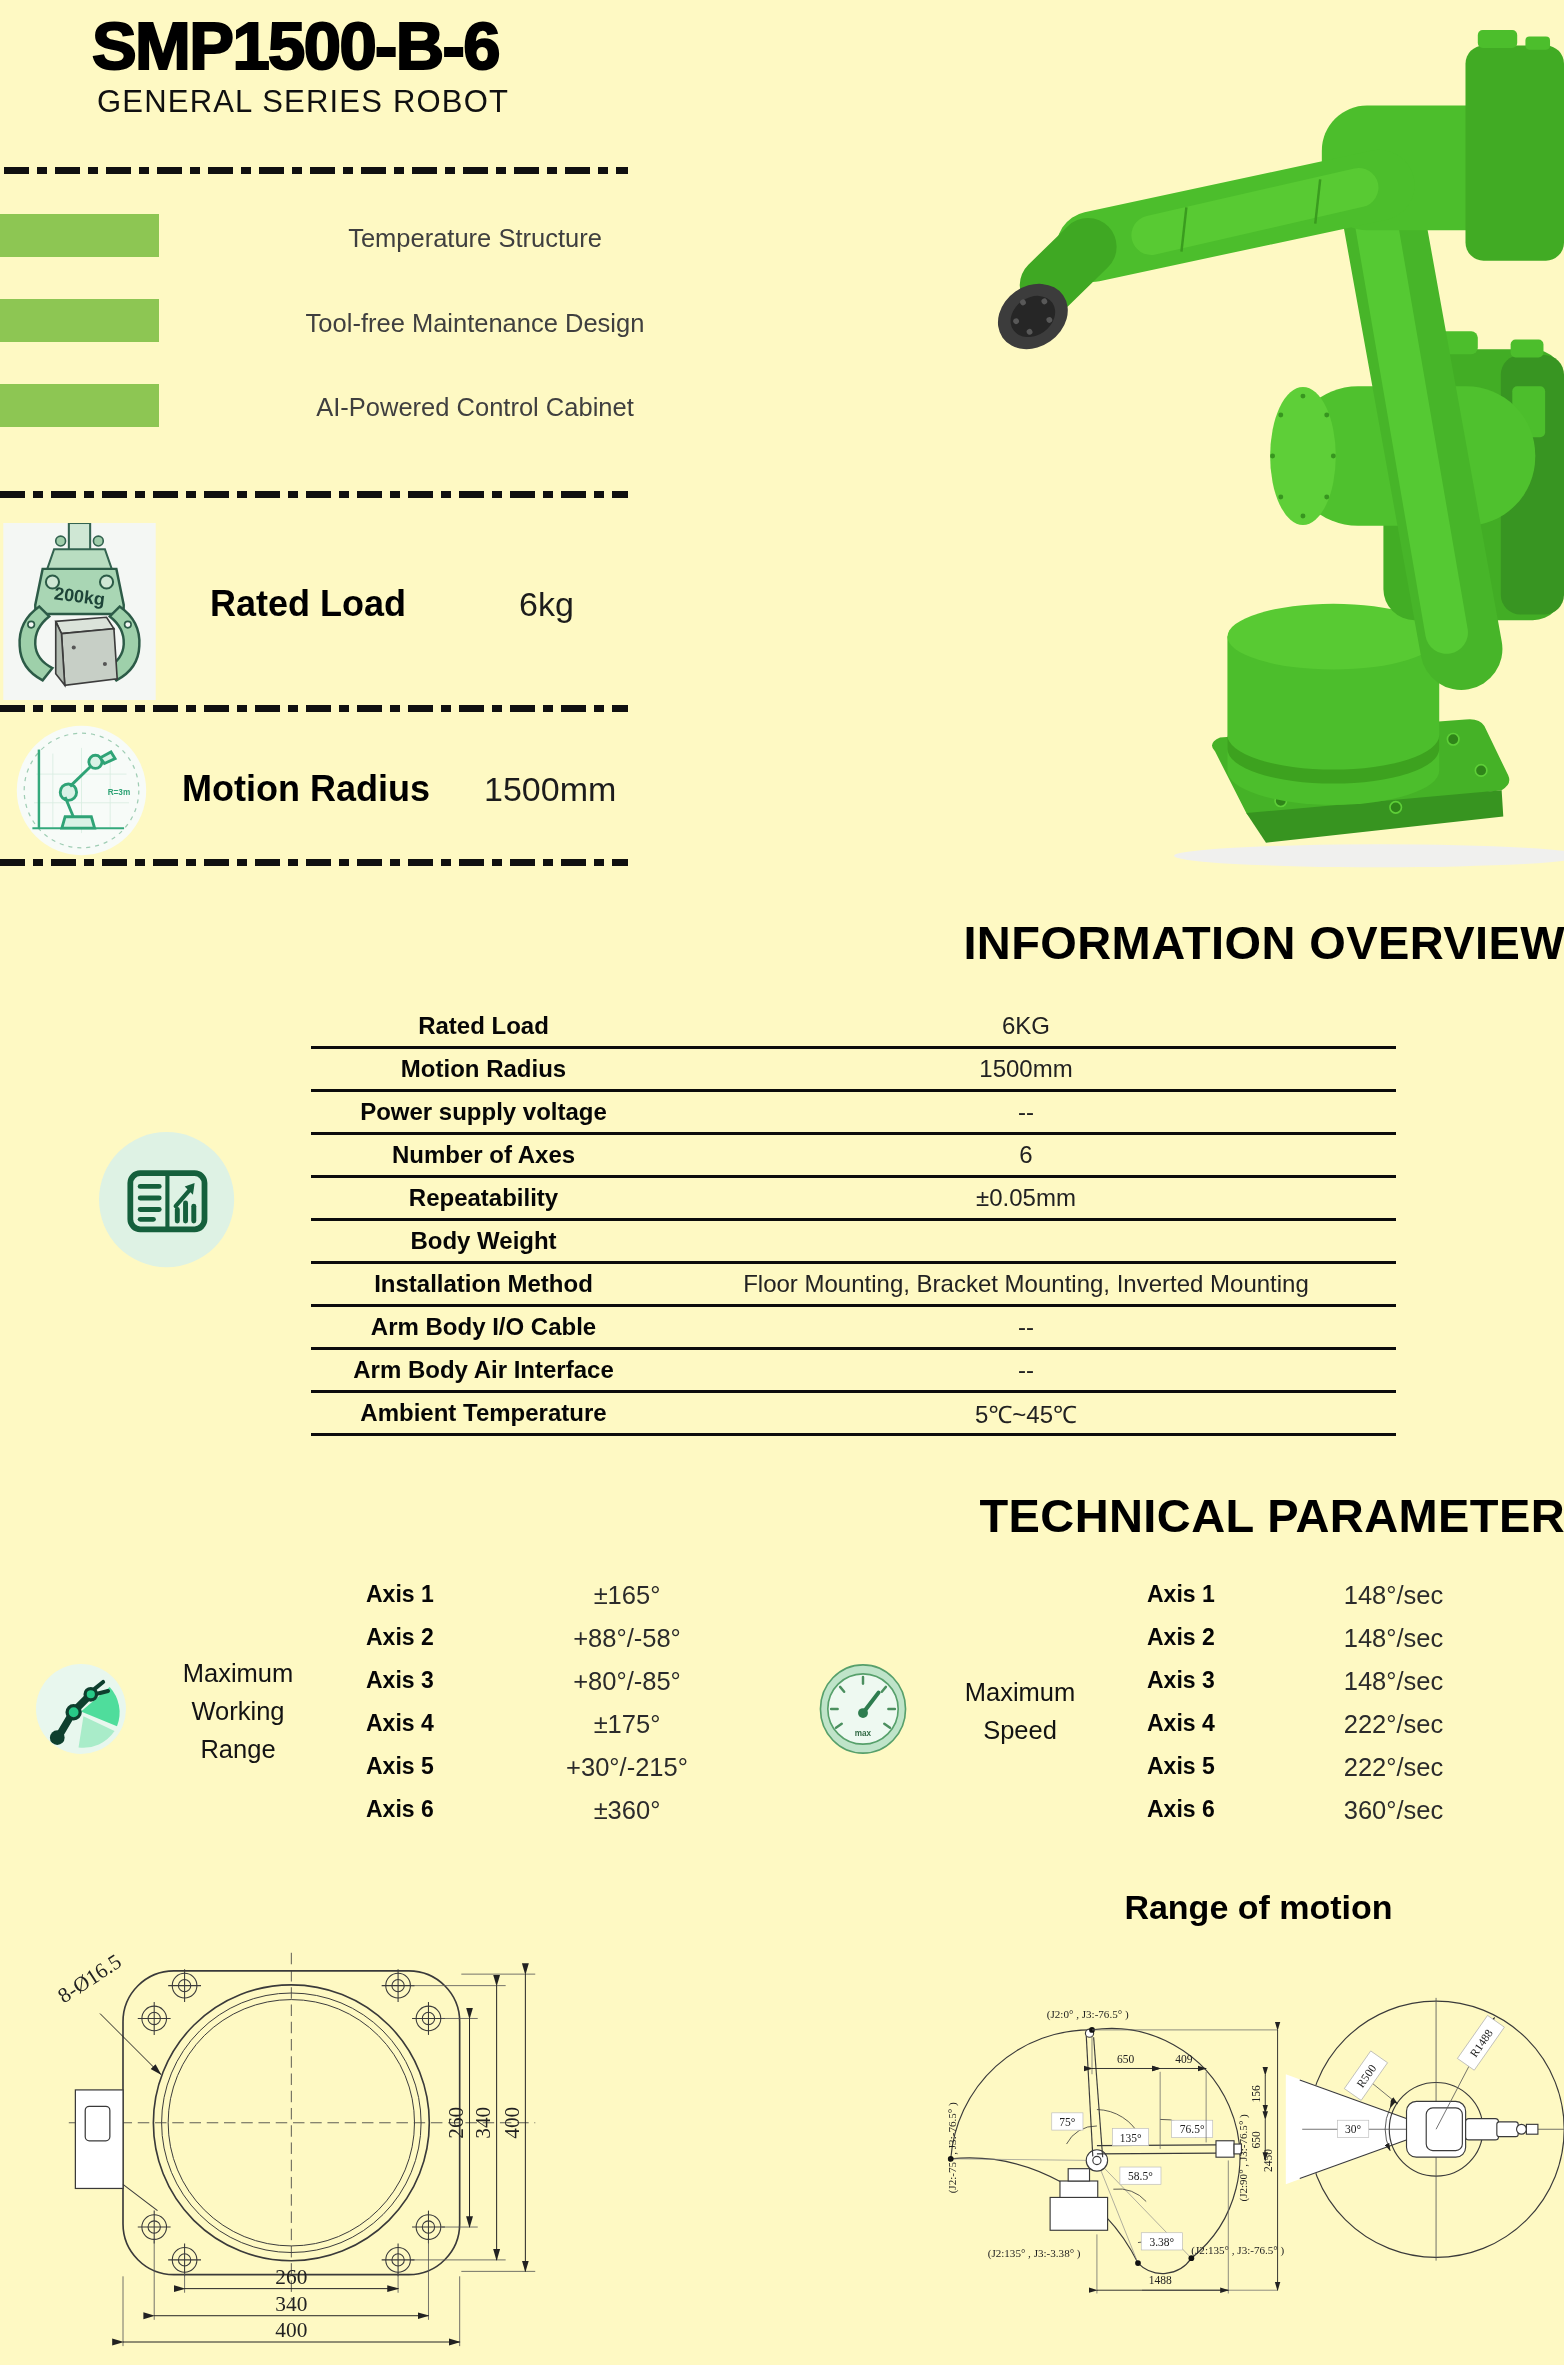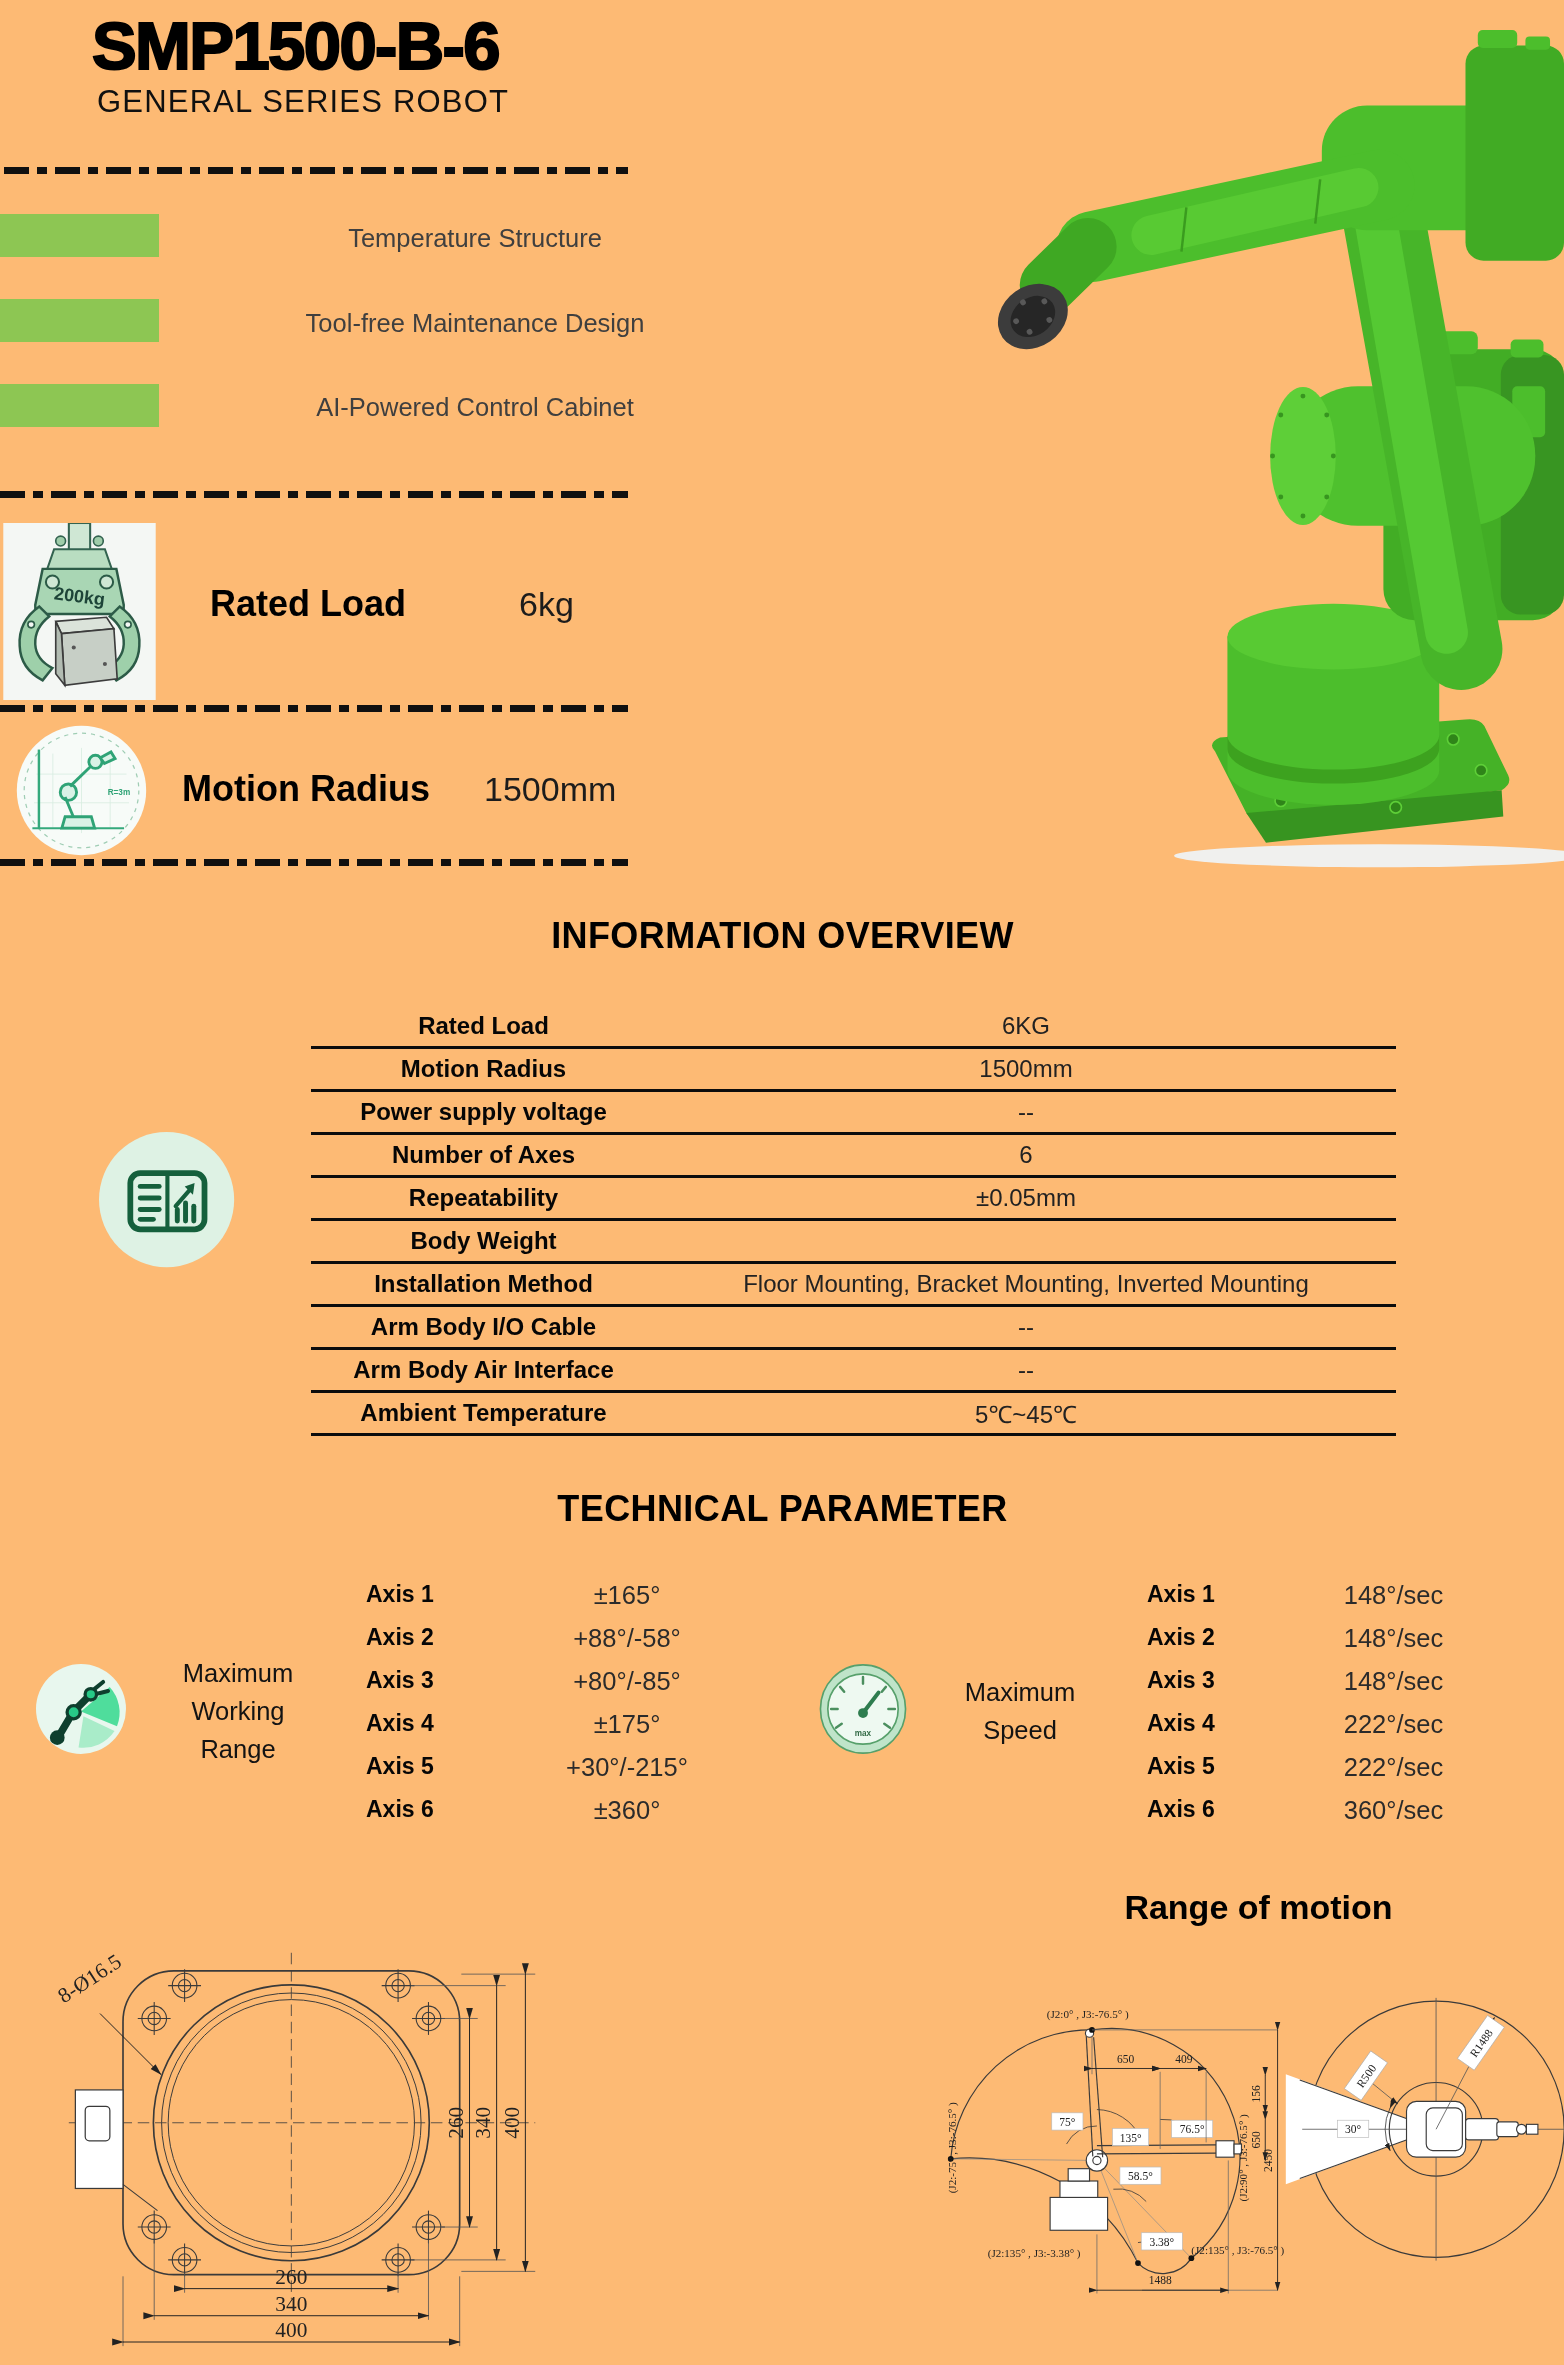--- a/index.html
+++ b/index.html
@@ -1,29 +1,29 @@
 <!DOCTYPE html>
 <html style="font-size:13px"><head>
 <meta charset="utf-8">
 <style>
   * { margin:0; padding:0; box-sizing:border-box; }
   body { background:#fff; }
-  .page { position:relative; width:1565px; height:2366px; background:#fdba74;
+  .page { position:relative; width:1565px; height:2366px; background:#fef9c3;
           font-family:"Liberation Sans", sans-serif; overflow:hidden; color:#111; }
   .abs { position:absolute; }
   .model-title { font-size:67px; font-weight:900; letter-spacing:-1.6px;
                  -webkit-text-stroke:2.1px #000; white-space:nowrap; color:#000; }
   .series { font-size:31px; letter-spacing:1.2px; color:#101010; }
   .dashline { height:6.6px;
       background:repeating-linear-gradient(90deg,#101010 0 25px,transparent 25px 33px,#101010 33px 43px,transparent 43px 51px); }
   .fbar { width:159px; height:43px; background:#8dc653; }
   .ftext { width:378px; text-align:center; font-size:25.5px; color:#3f3f3f; }
   .hl-label { font-size:36px; font-weight:800; color:#000; white-space:nowrap; }
   .hl-value { font-size:34px; color:#1c1c1c; white-space:nowrap; }
-  .sec-title { width:100%; text-align:center; font-size:36px; font-weight:800; letter-spacing:0.4px; color:#000; }
+  .sec-title { width:100%; text-align:right; font-size:47px; font-weight:800; letter-spacing:0.4px; color:#000; }
   .itable { width:1085px; }
   .trow { display:flex; height:43px; align-items:center; border-bottom:3.3px solid #0c0c0c; }
   .tlabel { width:345px; text-align:center; font-weight:bold; font-size:24px; color:#060606; }
   .tvalue { flex:1; text-align:center; font-size:24px; color:#222; }
   .axis-block { width:444px; }
   .arow { display:flex; height:43px; }
   .alabel { width:78px; font-weight:bold; font-size:23px; color:#060606; white-space:nowrap; }
   .avalue { flex:1; text-align:center; font-size:25.5px; color:#2b2b2b; white-space:nowrap; }
   .param-label { font-size:25.5px; color:#131313; text-align:center; line-height:38px; }
   .draw-title { width:411px; text-align:center; font-size:34px; font-weight:800; color:#000; }

